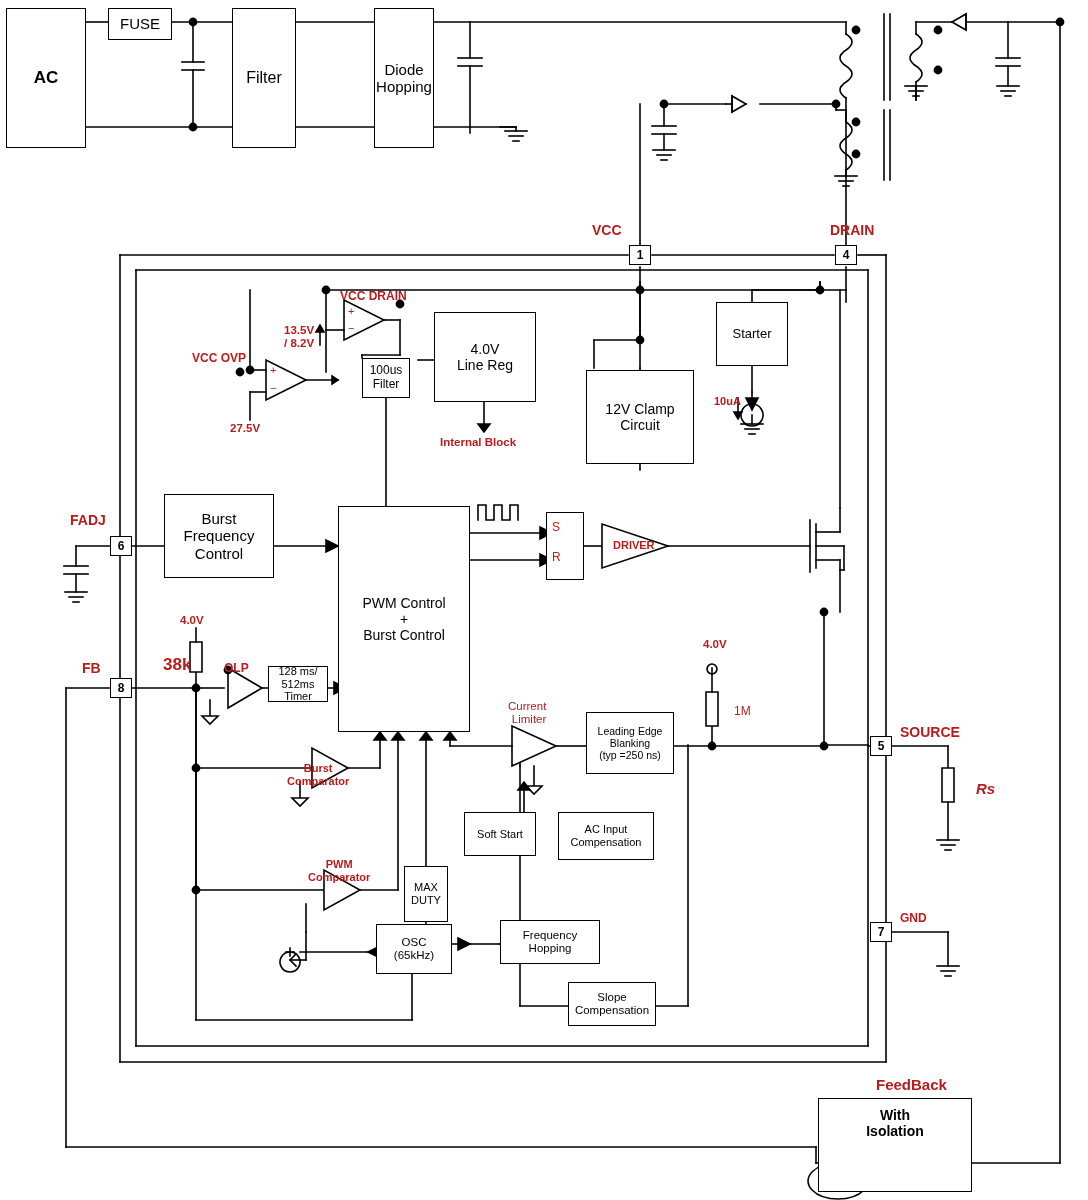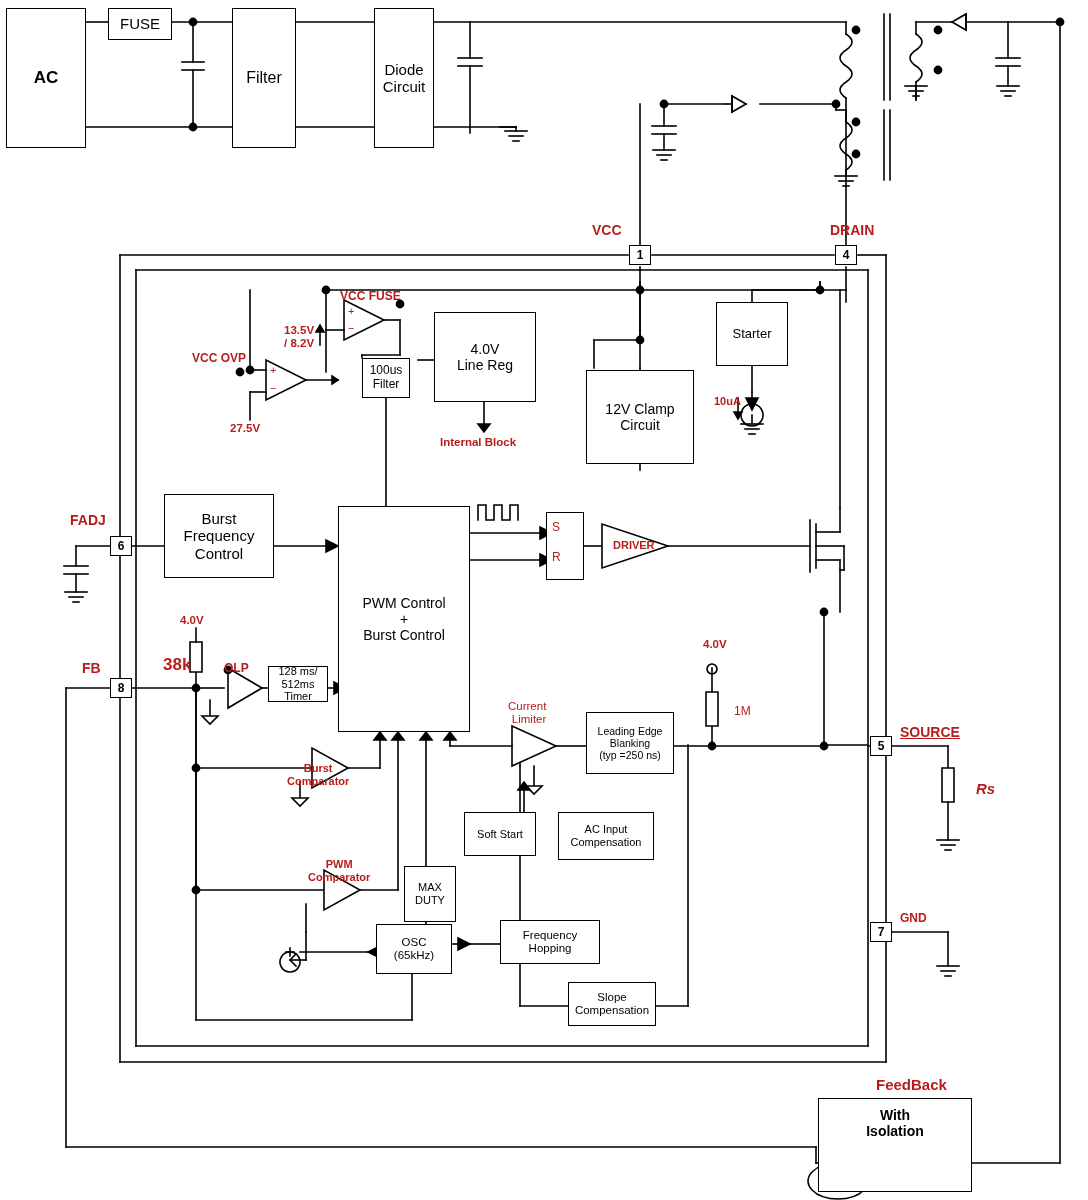--- a/index.html
+++ b/index.html
@@ -404,21 +404,21 @@
     </g>
   </svg>
 
   <div class="box bold" style="left:6px; top:8px; width:80px; height:140px; font-size:17px;">AC</div>
 
   <div class="box" style="left:108px; top:8px; width:64px; height:32px; font-size:15px;">FUSE</div>
 
   <div class="box" style="left:232px; top:8px; width:64px; height:140px; font-size:16px;">Filter</div>
 
   <div class="box" style="left:374px; top:8px; width:60px; height:140px; font-size:15px; white-space:pre-line;">Diode
-Circuit</div>
+Hopping</div>
 
   <div class="box" style="left:434px; top:312px; width:102px; height:90px; font-size:14px; white-space:pre-line;">4.0V
 Line Reg</div>
 
   <div class="box" style="left:362px; top:358px; width:48px; height:40px; font-size:12px; white-space:pre-line;">100us
 Filter</div>
 
   <div class="box" style="left:586px; top:370px; width:108px; height:94px; font-size:14px; white-space:pre-line;">12V Clamp
 Circuit</div>
 
@@ -442,21 +442,21 @@
 
   <div class="box" style="left:586px; top:712px; width:88px; height:62px; font-size:10.5px; white-space:pre-line;text-align:center;">Leading Edge
 Blanking
 (typ =250 ns)</div>
 
   <div class="box" style="left:464px; top:812px; width:72px; height:44px; font-size:11px;">Soft Start</div>
 
   <div class="box" style="left:558px; top:812px; width:96px; height:48px; font-size:11px; white-space:pre-line;">AC Input
 Compensation</div>
 
-  <div class="box" style="left:404px; top:866px; width:52px; height:56px; font-size:11px; white-space:pre-line;">MAX
+  <div class="box" style="left:404px; top:866px; width:44px; height:56px; font-size:11px; white-space:pre-line;">MAX
 DUTY</div>
 
   <div class="box" style="left:376px; top:924px; width:76px; height:50px; font-size:11.5px; white-space:pre-line;">OSC
 (65kHz)</div>
 
   <div class="box" style="left:500px; top:920px; width:100px; height:44px; font-size:11.5px; white-space:pre-line;">Frequency
 Hopping</div>
 
   <div class="box" style="left:568px; top:982px; width:88px; height:44px; font-size:11.5px; white-space:pre-line;">Slope
 Compensation</div>
@@ -470,26 +470,26 @@
   <div class="pin bold" style="left:835px; top:245px;">4</div>
   <div class="lbl bold" style="left:830px; top:222px; font-size:14px;">DRAIN</div>
 
   <div class="pin bold" style="left:110px; top:536px;">6</div>
   <div class="lbl bold" style="left:70px; top:512px; font-size:14px;">FADJ</div>
 
   <div class="pin bold" style="left:110px; top:678px;">8</div>
   <div class="lbl bold" style="left:82px; top:660px; font-size:14px;">FB</div>
 
   <div class="pin bold" style="left:870px; top:736px;">5</div>
-  <div class="lbl bold" style="left:900px; top:724px; font-size:14px;text-decoration:underline;">SOURCE</div>
+  <div class="lbl bold" style="left:900px; top:724px; font-size:14px;">SOURCE</div>
 
   <div class="pin bold" style="left:870px; top:922px;">7</div>
   <div class="lbl bold" style="left:900px; top:912px; font-size:12px;">GND</div>
 
-  <div class="lbl bold" style="left:340px; top:290px; font-size:12px;">VCC FUSE</div>
+  <div class="lbl bold" style="left:340px; top:290px; font-size:12px;">VCC DRAIN</div>
 
   <div class="lbl bold" style="left:192px; top:352px; font-size:12px;">VCC OVP</div>
 
   <div class="lbl" style="left:284px; top:324px; font-size:11.5px; white-space:pre-line; font-weight:bold;">13.5V
 / 8.2V</div>
 
   <div class="lbl bold" style="left:230px; top:422px; font-size:11.5px;">27.5V</div>
 
   <div class="lbl bold" style="left:440px; top:436px; font-size:11.5px;">Internal Block</div>
 

